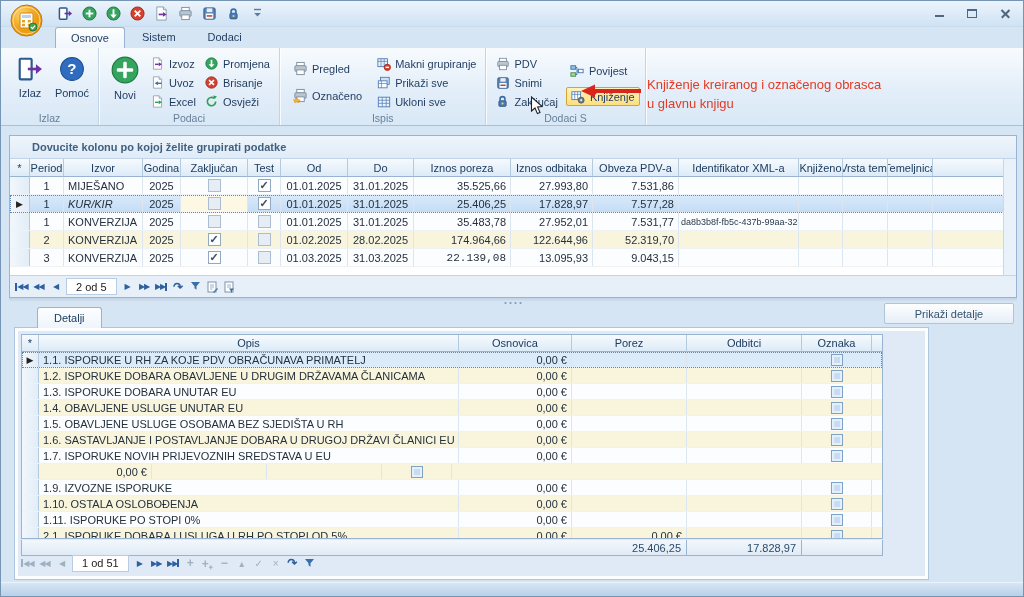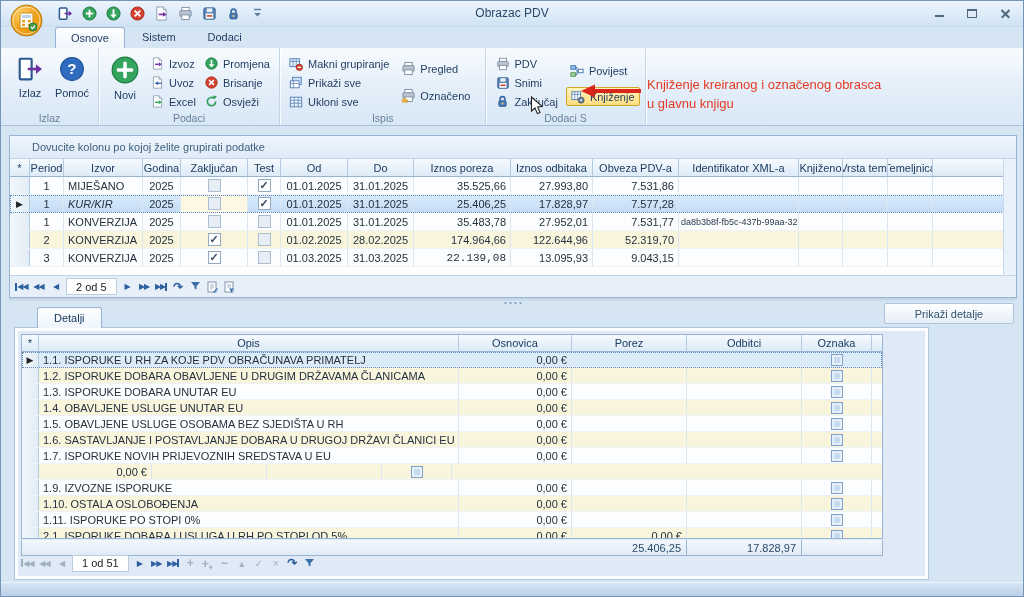--- a/index.html
+++ b/index.html
@@ -47,21 +47,21 @@
   .hl{ background:linear-gradient(#fff2c0,#fedf7e); border:1px solid #d0a62e; border-radius:2px; }
   .annot{ position:absolute; left:646px; top:27px; color:#e23a24; font-size:13px; line-height:19px; }
   .rarrow{ position:absolute; left:580px; top:36px; }
   .cursor{ position:absolute; left:529px; top:48px; z-index:6; }
 
   
   .mpanel{ position:absolute; left:8px; top:134px; width:1008px; height:163px;
            background:#fff; border:1px solid #98b4d2; }
   .grouppanel{ height:23px; background:linear-gradient(#eef5fc,#dfebf7);
                border-bottom:1px solid #c2d5e8; display:flex; align-items:center;
-               padding-left:22px; color:#40607f; }
+               padding-left:22px; color:#40607f;font-weight:bold; }
   .ghead{ display:flex; height:18px; }
   .hc{ background:linear-gradient(#f6fafd,#dcebf8); border-right:1px solid #b4cadf;
        border-bottom:1px solid #98b4d2; display:flex; align-items:center;
        justify-content:center; color:#1d3c60; overflow:hidden; white-space:nowrap; }
   .hc.fill{ flex:1; border-right:none; }
   .gr{ display:flex; background:#fbfdff; border-bottom:1px solid #edf2f7; }
   .mgrid .gr{ height:18px; } .dgrid .gr{ height:16px; }
   .gr.alt{ background:#f9f5dd; }
   .gr.sel{ background:linear-gradient(#d9eafb,#c4ddf5); outline:1px dotted #5d87b8;
            outline-offset:-1px; }
@@ -213,21 +213,20 @@
           </svg>
       </span>
       <span class="qi">
         <svg width="9" height="11" viewBox="0 0 9 11">
             <path d="M1 1.5h7" stroke="#5a7ca0" stroke-width="1.4"></path>
             <path d="M1.2 5l3.3 3.5L7.8 5z" fill="#5a7ca0"></path>
           </svg>
       </span>
     </div>
 
-    <div class="wtitle">Obrazac PDV</div>
 
     <div class="wbtns">
       <span class="wbtn">
           <i class="mini"></i>
         </span>
       <span class="wbtn">
           <i class="maxi"></i>
         </span>
       <span class="wbtn">
           <span class="clos">
@@ -342,20 +341,43 @@
                 <polygon points="8.8,0.6 12.8,1.4 10.4,4.6" fill="#2f9e57"></polygon>
               </svg>
             </span>
           <span>Osvježi</span>
         </div>
       </div>
       <div class="rgl">Podaci</div>
     </div>
 
     <div class="rgroup">
+      <div class="rcol spread" style="padding:8px 6px 0 4px">
+        <div class="smbtn">
+          <span class="ic">
+              <svg width="15" height="15" viewBox="0 0 16 16">
+                <rect x="4" y="1.5" width="8" height="4" fill="#fff" stroke="#7e8fa0"></rect>
+                <rect x="2" y="5" width="12" height="6" rx="1" fill="#b9c6d2" stroke="#7e8fa0"></rect>
+                <rect x="4" y="9.5" width="8" height="5" fill="#fff" stroke="#7e8fa0"></rect>
+              </svg>
+            </span>
+          <span>Pregled</span>
+        </div>
+        <div class="smbtn" style="margin-bottom:6px">
+          <span class="ic">
+              <svg width="15" height="15" viewBox="0 0 16 16">
+                <rect x="4" y="1.5" width="8" height="4" fill="#fff" stroke="#7e8fa0"></rect>
+                <rect x="2" y="5" width="12" height="6" rx="1" fill="#b9c6d2" stroke="#7e8fa0"></rect>
+                <rect x="4" y="9.5" width="8" height="5" fill="#fff" stroke="#7e8fa0"></rect>
+                <polygon points="4,10 5.2,12.4 7.8,12.7 5.9,14.4 6.4,16 4,14.7 1.6,16 2.1,14.4 0.2,12.7 2.8,12.4" fill="#f2b33a" stroke="#c78a1b" stroke-width=".5"></polygon>
+              </svg>
+            </span>
+          <span>Označeno</span>
+        </div>
+      </div>
       <div class="rcol">
         <div class="smbtn">
           <span class="ic">
               <svg width="14" height="14" viewBox="0 0 16 16">
                 <rect x="1" y="2" width="11" height="9" fill="#eaf2fa" stroke="#4a7ab5"></rect>
                 <path d="M1 5h11M4.6 2v9M8.2 2v9" stroke="#4a7ab5" stroke-width=".8"></path>
                 <circle cx="11.8" cy="11.8" r="3.6" fill="#d6402f" stroke="#a52a1c"></circle>
                 <rect x="9.8" y="11" width="4" height="1.6" fill="#fff"></rect>
               </svg>
             </span>
@@ -372,43 +394,20 @@
           <span>Prikaži sve</span>
         </div>
         <div class="smbtn">
           <span class="ic">
               <svg width="14" height="14" viewBox="0 0 16 16">
                 <rect x="1.5" y="2.5" width="13" height="11" fill="#eaf2fa" stroke="#4a7ab5"></rect>
                 <path d="M1.5 6h13M1.5 9.5h13M6 2.5v11M10.5 2.5v11" stroke="#4a7ab5" stroke-width=".8"></path>
               </svg>
             </span>
           <span>Ukloni sve</span>
-        </div>
-      </div>
-      <div class="rcol spread" style="padding:8px 6px 0 4px">
-        <div class="smbtn">
-          <span class="ic">
-              <svg width="15" height="15" viewBox="0 0 16 16">
-                <rect x="4" y="1.5" width="8" height="4" fill="#fff" stroke="#7e8fa0"></rect>
-                <rect x="2" y="5" width="12" height="6" rx="1" fill="#b9c6d2" stroke="#7e8fa0"></rect>
-                <rect x="4" y="9.5" width="8" height="5" fill="#fff" stroke="#7e8fa0"></rect>
-              </svg>
-            </span>
-          <span>Pregled</span>
-        </div>
-        <div class="smbtn" style="margin-bottom:6px">
-          <span class="ic">
-              <svg width="15" height="15" viewBox="0 0 16 16">
-                <rect x="4" y="1.5" width="8" height="4" fill="#fff" stroke="#7e8fa0"></rect>
-                <rect x="2" y="5" width="12" height="6" rx="1" fill="#b9c6d2" stroke="#7e8fa0"></rect>
-                <rect x="4" y="9.5" width="8" height="5" fill="#fff" stroke="#7e8fa0"></rect>
-                <polygon points="4,10 5.2,12.4 7.8,12.7 5.9,14.4 6.4,16 4,14.7 1.6,16 2.1,14.4 0.2,12.7 2.8,12.4" fill="#f2b33a" stroke="#c78a1b" stroke-width=".5"></polygon>
-              </svg>
-            </span>
-          <span>Označeno</span>
         </div>
       </div>
       <div class="rgl">Ispis</div>
     </div>
 
     <div class="rgroup">
       <div class="rcol">
         <div class="smbtn">
           <span class="ic">
               <svg width="14" height="14" viewBox="0 0 16 16">

